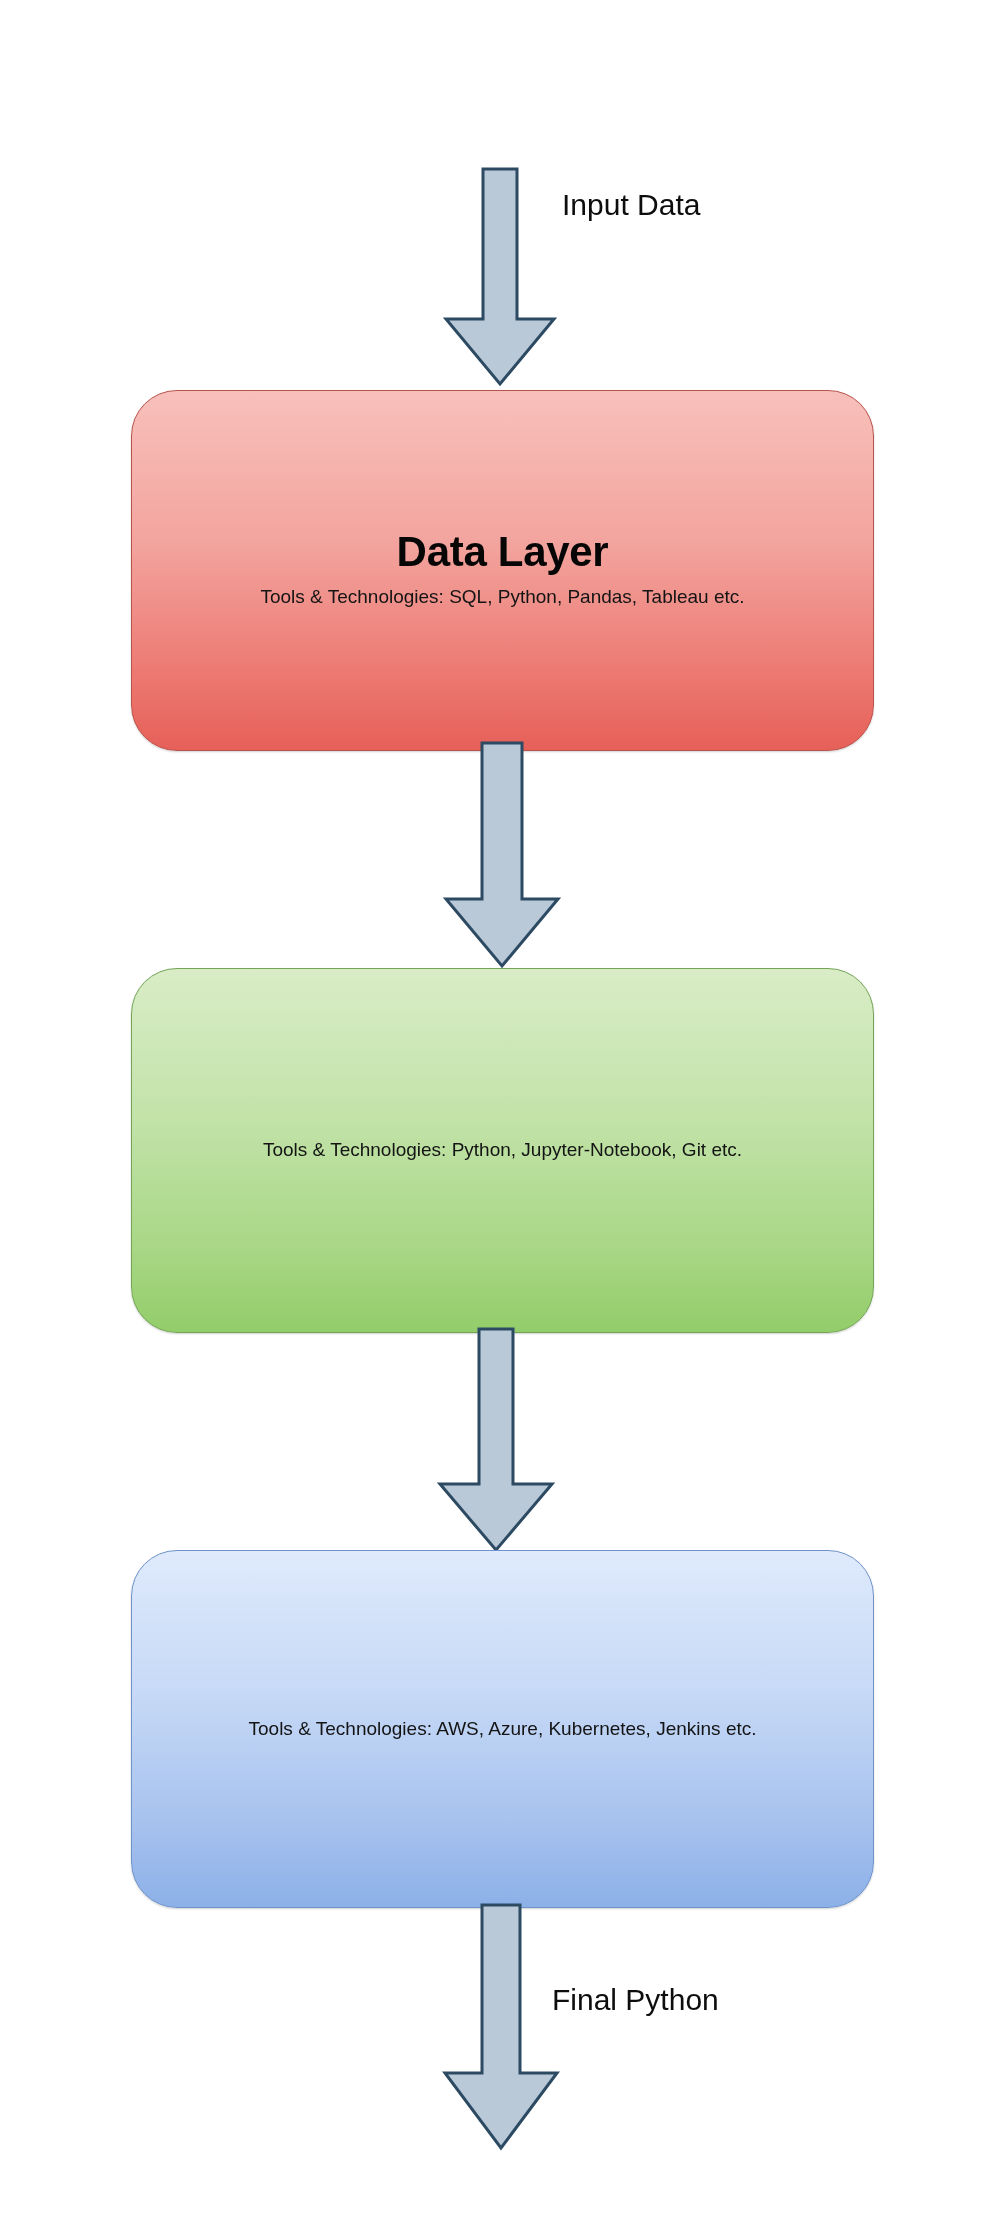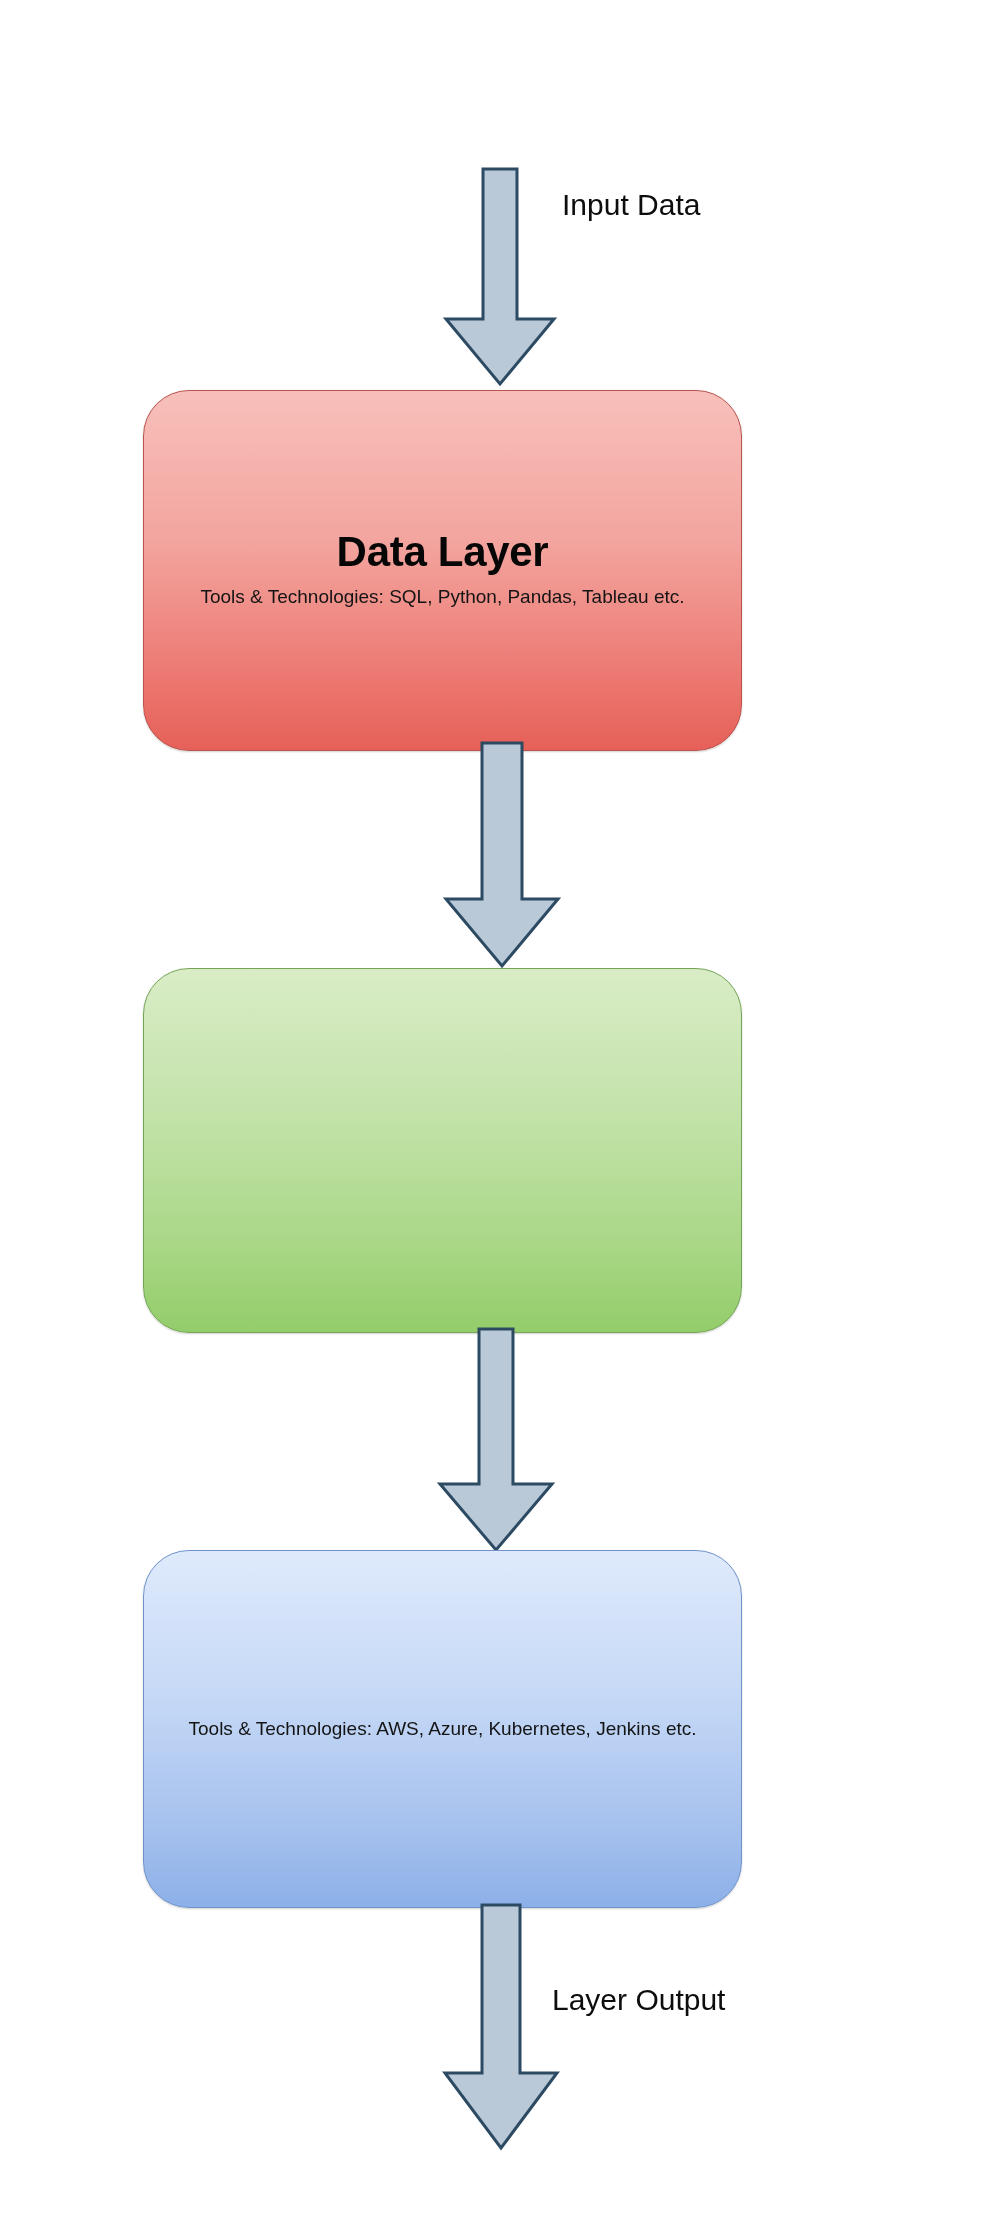--- a/index.html
+++ b/index.html
@@ -19,22 +19,22 @@
     position: absolute;
     left: 0; top: 0;
     width: 1000px;
     height: 2214px;
     margin-top: 43px;
   }
 
   
   .layer-box {
     position: absolute;
-    left: 143px;
-    width: 599px;
+    left: 131px;
+    width: 743px;
     border-radius: 46px;
     box-sizing: border-box;
     display: flex;
     flex-direction: column;
     align-items: center;
     justify-content: center;
     text-align: center;
   }
 
   .box-data {
@@ -109,28 +109,29 @@
   <div class="layer-box box-data">
     <div class="box-title">Data Layer</div>
     <div class="box-subtitle">Tools &amp; Technologies: SQL, Python, Pandas, Tableau etc.</div>
   </div>
 
   <svg class="arrow-svg" style="left:440px; top:700px;" width="124" height="226" viewBox="0 0 124 226">
     <polygon points="42,0 82,0 82,156 118,156 62,223 6,156 42,156" fill="#b9c9d8" stroke="#2d4a63" stroke-width="3" stroke-linejoin="miter"></polygon>
   </svg>
 
   <div class="layer-box box-model">
+    <div class="box-subtitle">Tools &amp; Technologies: Python, Jupyter-Notebook, Git etc.</div>
   </div>
 
   <svg class="arrow-svg" style="left:438px; top:1286px;" width="122" height="224" viewBox="0 0 122 224">
     <polygon points="41,0 75,0 75,155 114,155 58,221 2,155 41,155" fill="#b9c9d8" stroke="#2d4a63" stroke-width="3" stroke-linejoin="miter"></polygon>
   </svg>
 
   <div class="layer-box box-deploy">
     <div class="box-subtitle">Tools &amp; Technologies: AWS, Azure, Kubernetes, Jenkins etc.</div>
   </div>
 
   <svg class="arrow-svg" style="left:440px; top:1862px;" width="124" height="246" viewBox="0 0 124 246">
     <polygon points="42,0 80,0 80,168 117,168 61,243 5,168 42,168" fill="#b9c9d8" stroke="#2d4a63" stroke-width="3" stroke-linejoin="miter"></polygon>
   </svg>
-  <div class="edge-label label-output">Layer Output</div>
+  <div class="edge-label label-output">Final Python</div>
 
 </div>
 
 </body></html>

